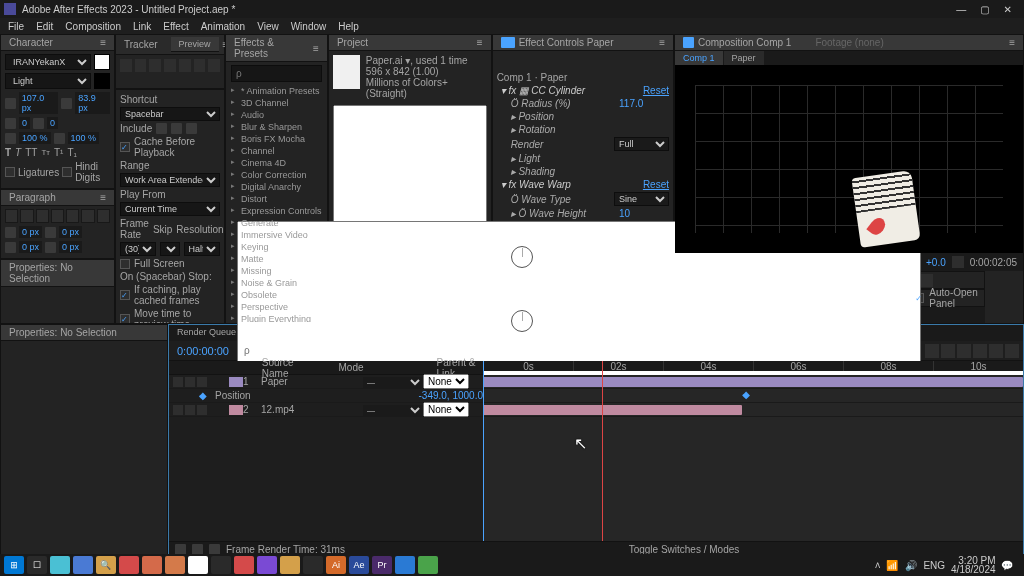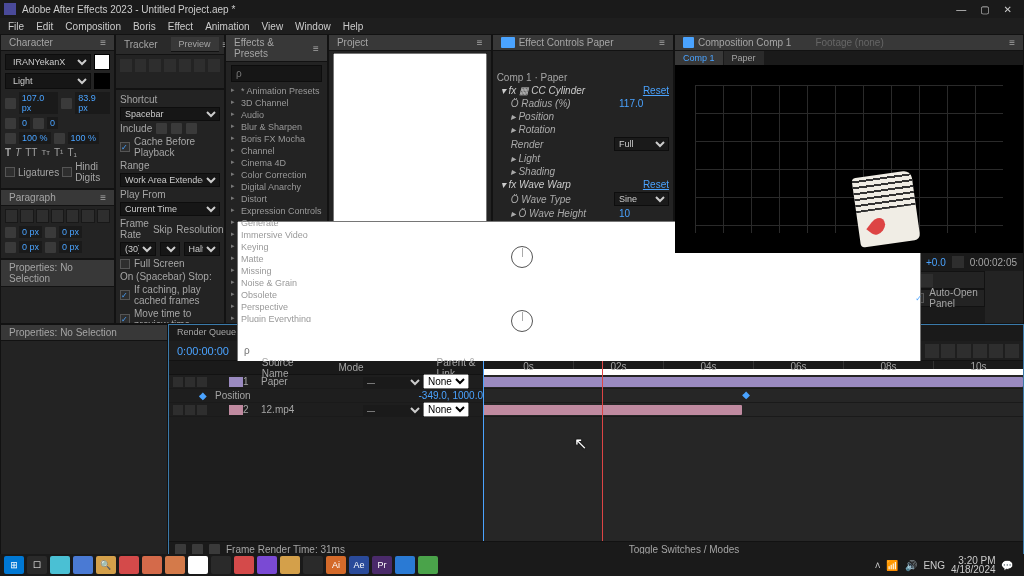--- a/index.html
+++ b/index.html
@@ -102,21 +102,21 @@
 .tl-cols { display:flex; background:#1a1a1a; height:14px; font-size:8px; align-items:center; border-bottom:1px solid #121212;gap:45px;}
 .tl-row { display:flex; height:14px; align-items:center; border-bottom:1px solid #1a1a1a; font-size:9px;}
 .tl-row .c1 { width:60px; display:flex; gap:2px; padding-left:4px;}
 .tl-row .c1 .e { width:10px; height:10px; background:#2e2e2e;}
 .tl-row .nm { flex:1; padding-left:8px;}
 .tl-row .mode { width:60px; }
 .tl-row .mode select { background:#1a1a1a; border:none; color:#ccc; font-size:8px; width:100%;}
 .tl-row.prop { padding-left:30px; font-size:8px;}
 .tl-row.prop .val2 { color:#4aa3ff; }
 .tl-right { flex:1; background:#262626; position:relative;}
-.ruler { height:14px; background:#1a1a1a; display:flex; font-size:8px; border-bottom:6px solid #ffffff;}
+.ruler { height:14px; background:#1a1a1a; display:flex; font-size:8px; border-bottom:4px solid #ffffff;}
 .ruler span { flex:1; text-align:center; border-left:1px solid #333;}
 .track { height:14px; position:relative; border-bottom:1px solid #1a1a1a;}
 .bar { position:absolute; height:10px; top:2px; border-radius:1px;}
 .bar.lav { background:#9a8ac0; left:0; right:0;}
 .bar.pink { background:#c08aa0; left:0; width:48%;}
 .playhead { position:absolute; width:1px; background:#d44; top:0; bottom:0; left:22%;}
 .cti { position:absolute; width:1px; background:#4aa3ff; top:0; bottom:0; left:0;}
 .tl-foot { height:16px; background:#1a1a1a; display:flex; align-items:center; padding:0 6px; gap:6px; font-size:9px; border-top:1px solid #121212;}
 .right-tools { width:310px; display:flex; flex-direction:column;}
 .tools { height:18px; background:#232323; display:flex; align-items:center; gap:3px; padding:0 6px; border:1px solid #121212;}
@@ -142,21 +142,21 @@
     <span>—</span>
     <span>▢</span>
     <span>✕</span>
   </div>
 </div>
 
 <div class="menubar" id="menubar">
     <span>File</span>
     <span>Edit</span>
     <span>Composition</span>
-    <span>Boris</span>
+    <span>Link</span>
     <span>Effect</span>
     <span>Animation</span>
     <span>View</span>
     <span>Window</span>
     <span>Help</span>
   </div>
 
 <div class="main">
 
   <div class="col-left">
@@ -345,20 +345,28 @@
           <div class="it">Plugin Everything</div>
         </div>
     </div>
   </div>
 
   <div class="col-proj panel">
     <div class="panel-tab sel">
         <span>Project</span>
         <span style="margin-left:auto">≡</span>
       </div>
+    <div class="proj-info">
+      <div class="proj-thumb"></div>
+      <div>
+        <div>Paper.ai ▾, used 1 time</div>
+        <div>596 x 842 (1.00)</div>
+        <div>Millions of Colors+ (Straight)</div>
+      </div>
+    </div>
     <input class="fxlist search" style="margin: 2px 4px; width: calc(100% - 8px);">
     <div class="proj-list">
       <div class="proj-head">
           <span style="flex:1">Name</span>
           <span style="width:50px">Comment</span>
         </div>
       <div id="proj-items">
           <div class="proj-row">
             <span class="fic"></span>
             <span>12.mp4</span>

